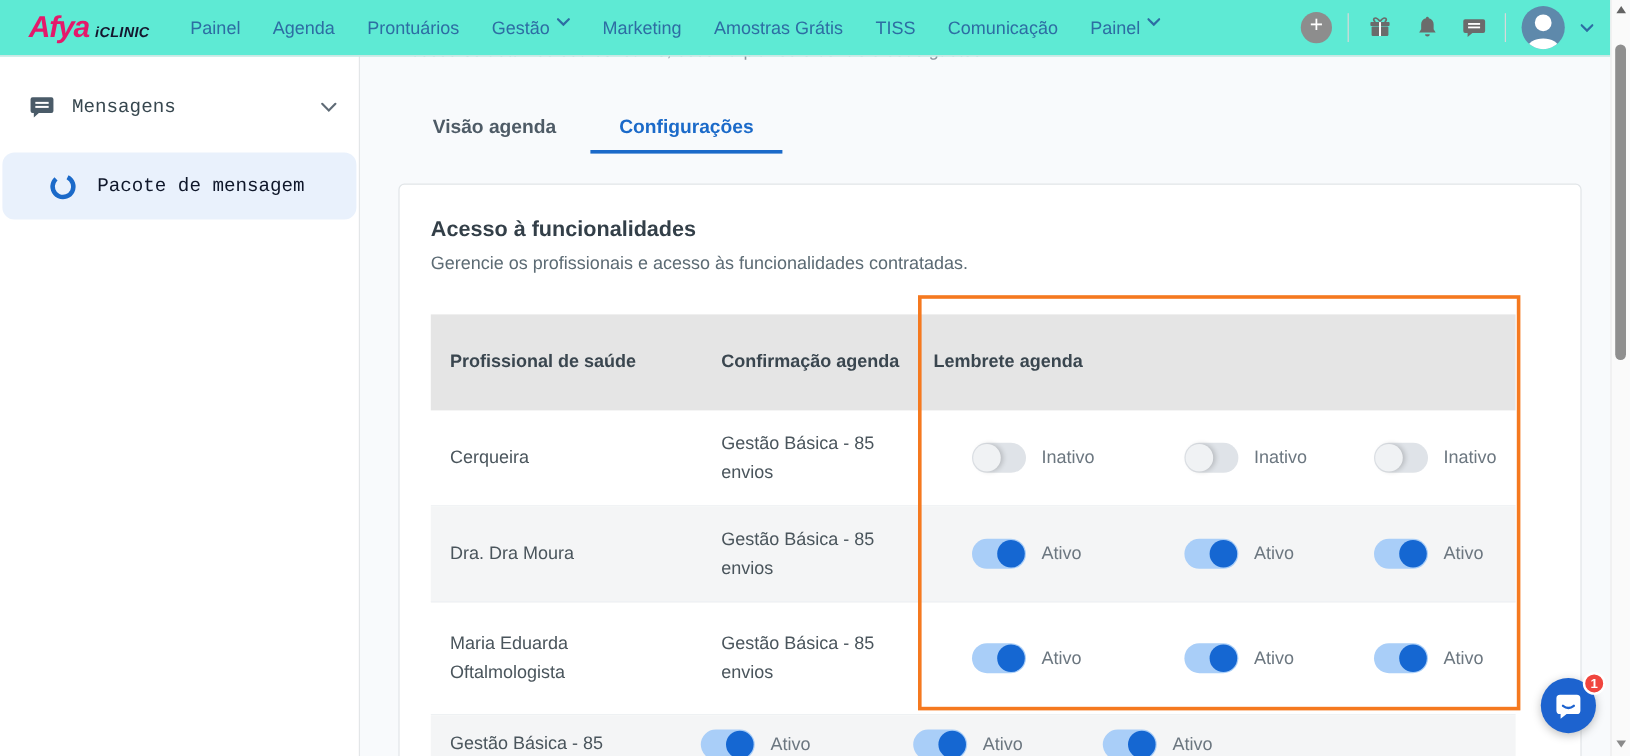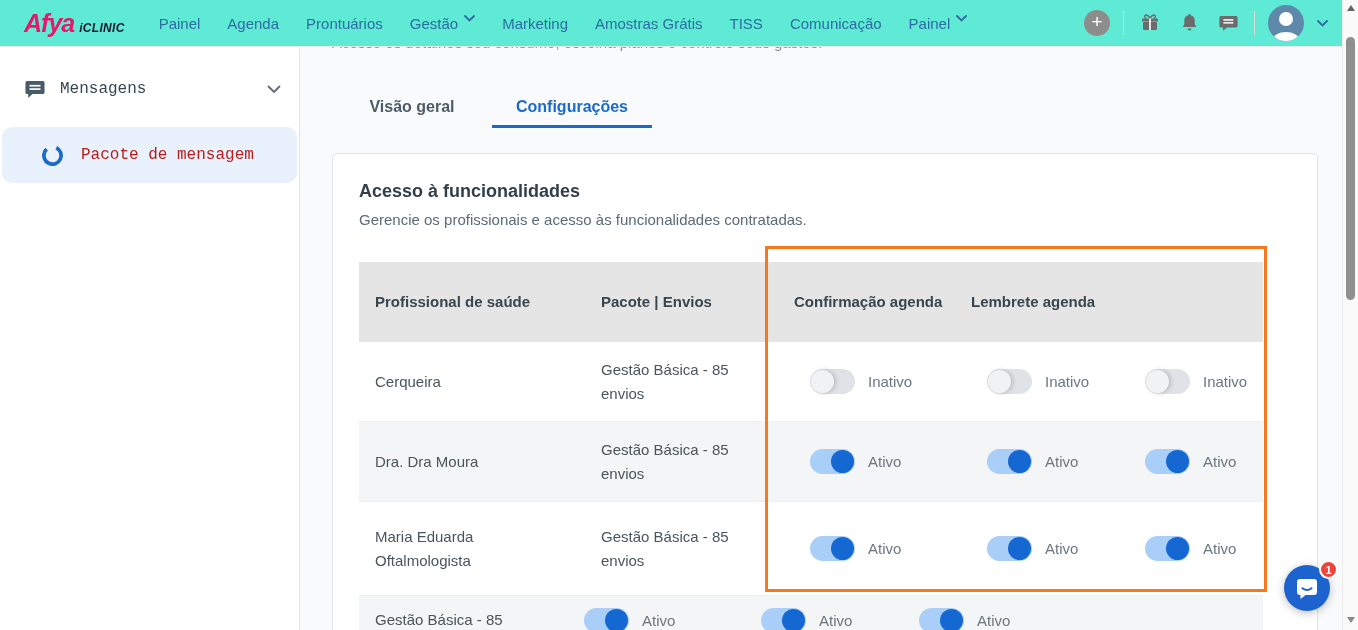--- a/index.html
+++ b/index.html
@@ -24,21 +24,21 @@
   .avatar .head { position:absolute; top:7px; left:11px; width:14px; height:14px; border-radius:50%; background:#fff; }
   .avatar .shoulders { position:absolute; bottom:-7px; left:5px; width:26px; height:16px; border-radius:50% 50% 0 0; background:#fff; }
 
   
   .sidebar { position:absolute; top:47px; left:0; width:300px; bottom:0; background:#fff; border-right:1px solid #e3e6e8; z-index:10; }
   .side-item { display:flex; align-items:center; height:56px; padding:0 18px 0 24px; cursor:pointer; }
   .side-item.first { margin-top:14px; }
   .side-item .lbl { font-size:16px; color:#37474f; margin-left:14px;font-family:Liberation Mono, monospace; }
   .side-item .side-chev { margin-left:auto; }
   .side-item.active { background:#e9f1fc; border-radius:10px; margin:10px 2px 0 2px; padding-left:38px; }
-  .side-item.active .lbl { color:#b91c1c; margin-left:16px; }
+  .side-item.active .lbl { color:#0f172a; margin-left:16px; }
 
   
   .content { position:absolute; left:300px; top:0; right:16px; bottom:0; background:#f8fafc; z-index:1; }
   .clipped-line { position:absolute; top:34px; left:32px; font-size:15px; color:#8a959e; white-space:nowrap; }
   .tabs { position:absolute; top:88px; left:32px; display:flex; }
   .tab { width:160px; height:40px; display:flex; align-items:center; justify-content:center; font-size:16px; font-weight:700;
          color:#4e5b66; cursor:pointer; border-bottom:3px solid transparent; }
   .tab.active { color:#1b6ac9; border-bottom-color:#1b6ac9; }
 
   .card { position:absolute; left:32px; top:153px; width:986px; height:560px; background:#fff;
@@ -189,36 +189,35 @@
       </svg>
       <span class="lbl">Pacote de mensagem</span>
     </div>
   </div>
 
   <div class="content">
     <div class="clipped-line">Acesse os detalhes seu consumo, escolha planos e controle seus gastos.</div>
 
     <div class="tabs">
       <div class="tab">
-          <span>Visão geral</span>
+          <span>Visão agenda</span>
         </div>
       <div class="tab active">
           <span>Configurações</span>
         </div>
     </div>
 
     <div class="card">
       <div class="card-title">Acesso à funcionalidades</div>
       <div class="card-sub">Gerencie os profissionais e acesso às funcionalidades contratadas.</div>
 
       <div class="tbl">
 
         <div class="trow thead">
           <div class="cell c1">Profissional de saúde</div>
-          <div class="cell c2">Pacote | Envios</div>
           <div class="cell c3">Confirmação agenda</div>
           <div class="cell c4">Lembrete agenda</div>
         </div>
 
         <div class="trow r">
           <div class="cell c1">Cerqueira</div>
           <div class="cell c2">Gestão Básica - 85 envios</div>
           <div class="cell c3 tgl-cell">
             <span class="toggle off"></span>
             <span class="tgl-label">Inativo</span>

